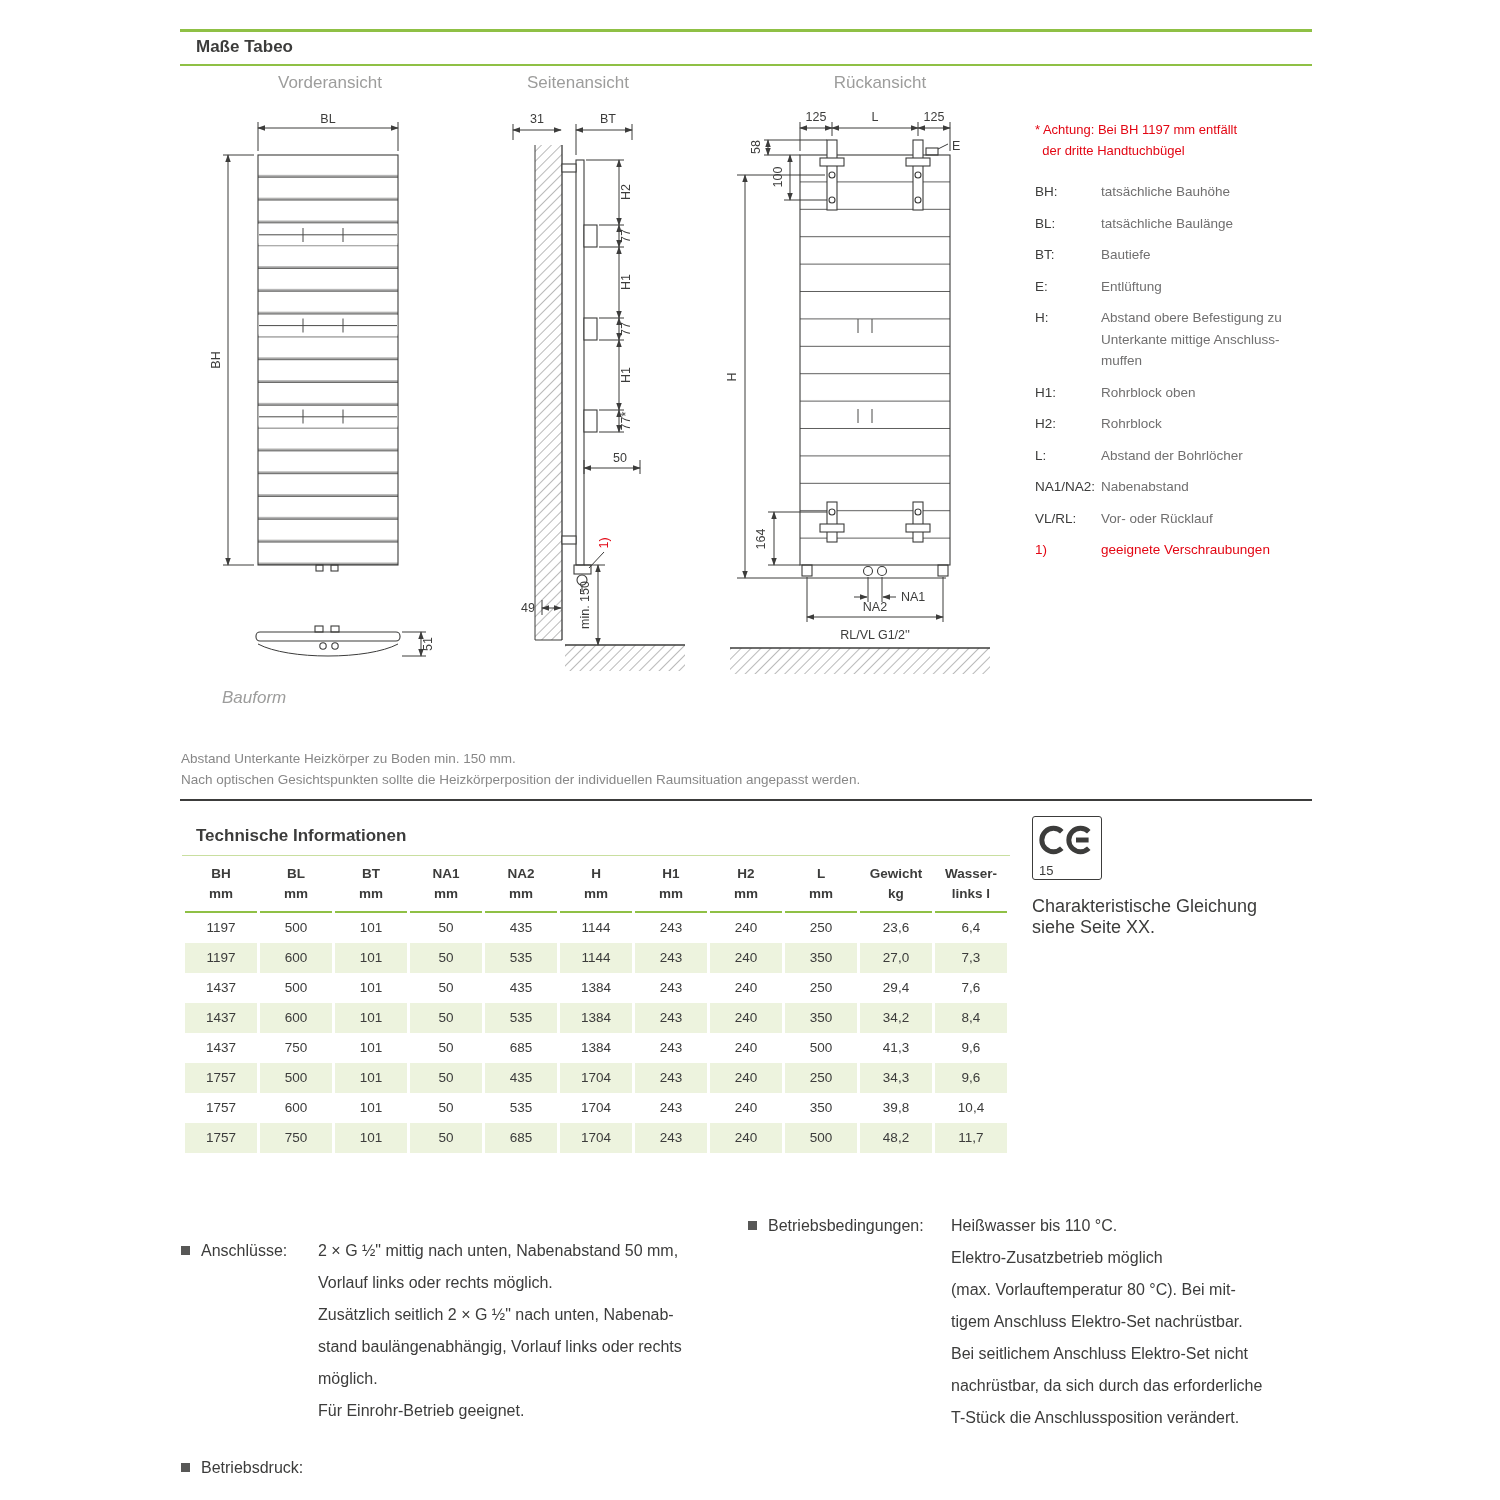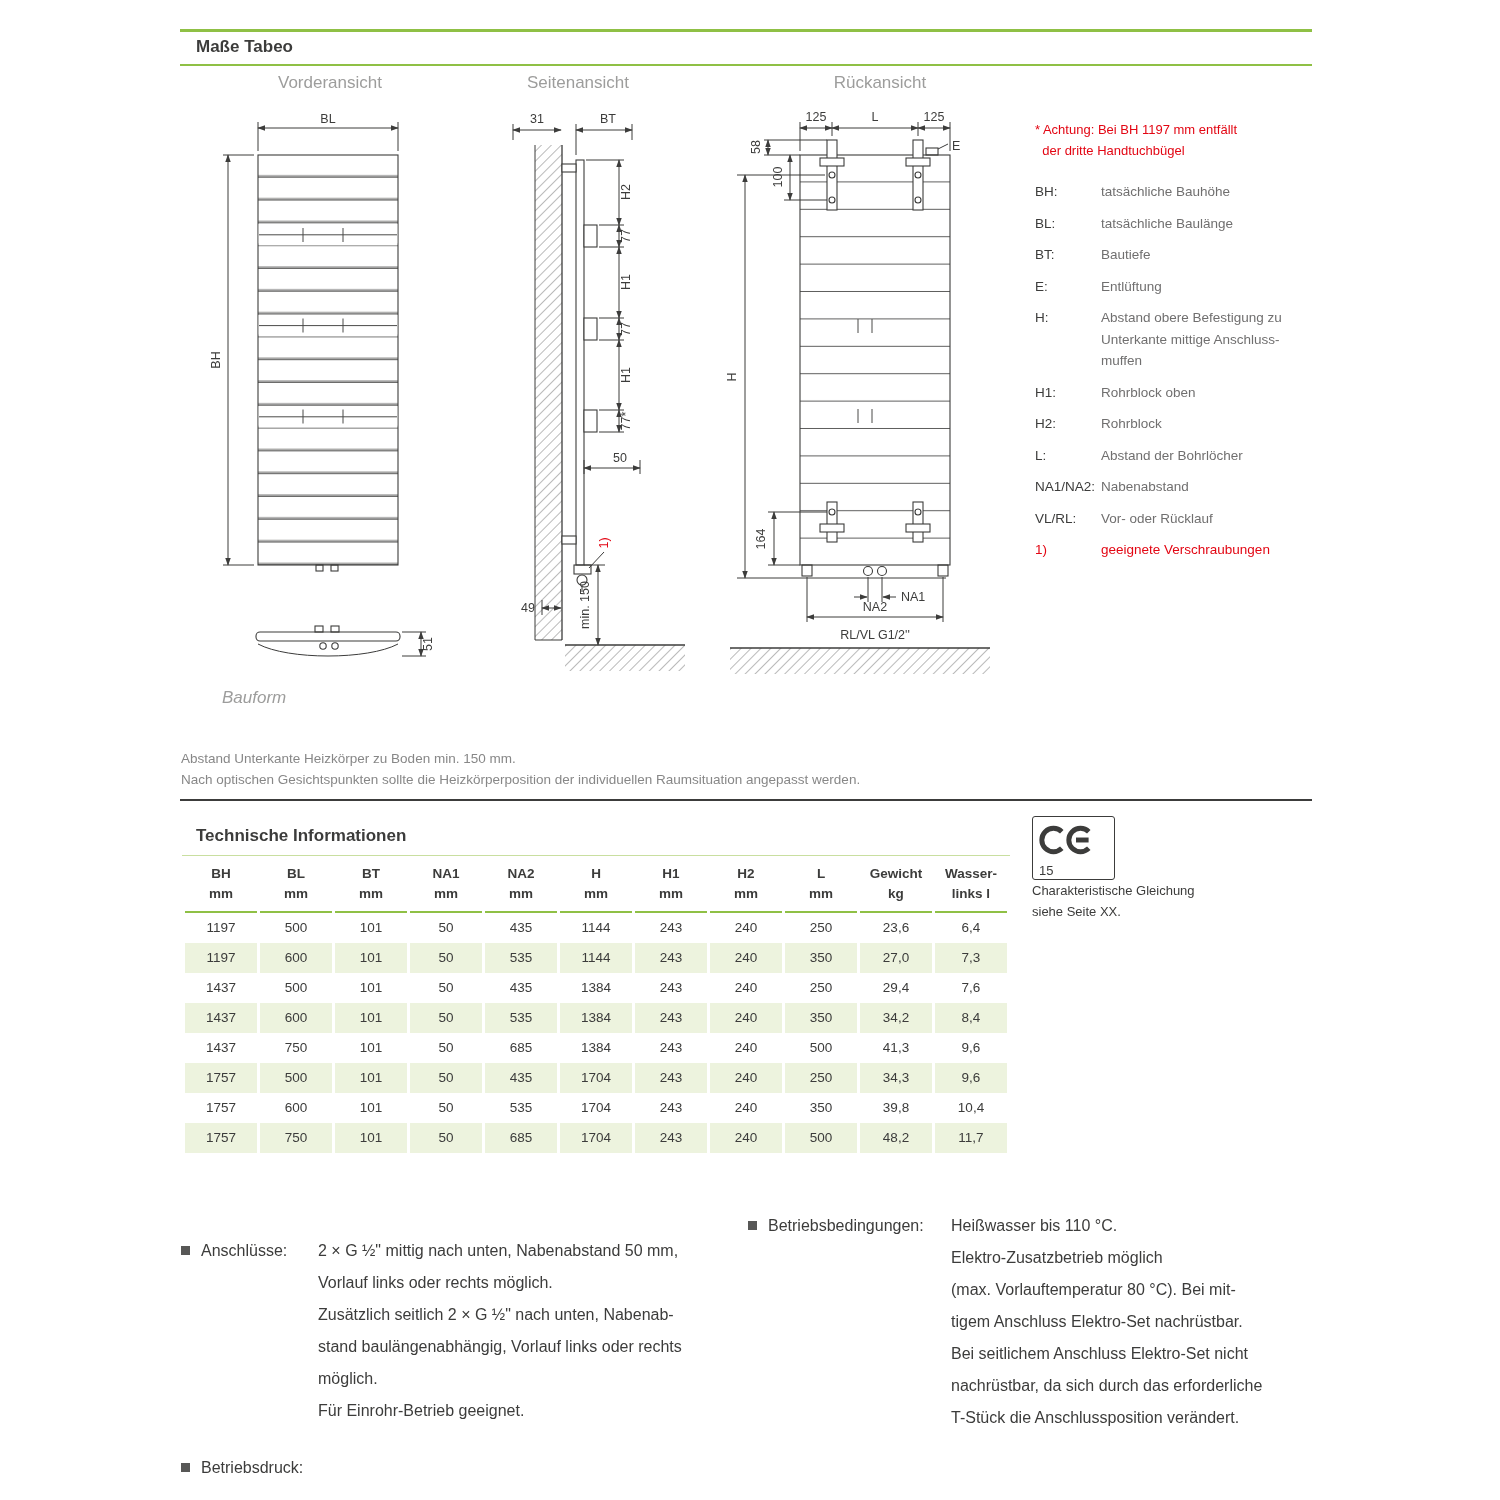--- a/index.html
+++ b/index.html
@@ -29,23 +29,23 @@
 
   .table-title { position:absolute; left:196px; top:826px; font-size:17px; font-weight:bold; }
   .table-rule { position:absolute; left:182px; top:855px; width:828px; height:1px; background:#c9dfa0; }
   .techtable { position:absolute; left:182px; top:858px; width:828px; border-collapse:separate;
                border-spacing:3px 0; table-layout:fixed; font-size:13.5px; }
   .techtable th { font-weight:bold; text-align:center; padding:6px 0 7px; border-bottom:2px solid #8fc045; line-height:20px; }
   .techtable td { text-align:center; padding:7px 0; line-height:16px; }
   .techtable tr.alt td { background:#edf3de; }
 
   .ce-block { position:absolute; left:1032px; top:816px; width:230px; }
-  .ce-box { width:83px; height:64px; border:1.5px solid #3c3c3b; border-radius:3px; padding:5px 7px 0 4px; }
+  .ce-box { width:70px; height:64px; border:1.5px solid #3c3c3b; border-radius:3px; padding:5px 7px 0 4px; }
   .ce-num { font-size:13px; margin:1px 0 0 2px; }
-  .ce-caption { font-size:13px; line-height:21px; color:#3c3c3b; white-space:pre-line; }
+  .ce-caption { margin-top:16px; font-size:18px; line-height:21px; color:#3c3c3b; white-space:pre-line; }
 
   .specs { position:absolute; top:1210px; font-size:16px; line-height:32px; }
   .specs-left { left:181px; width:565px; }
   .specs-right { left:748px; width:572px; }
   .spec-row { display:grid; align-items:start; }
   .specs-left .spec-row { grid-template-columns:20px 117px 1fr;margin-top:25px; }
   .specs-right .spec-row { grid-template-columns:20px 183px 1fr; }
   .bullet { width:9px; height:9px; background:#575756; margin-top:11px; display:inline-block; }
   .spec-text { white-space:pre-line; }
 

